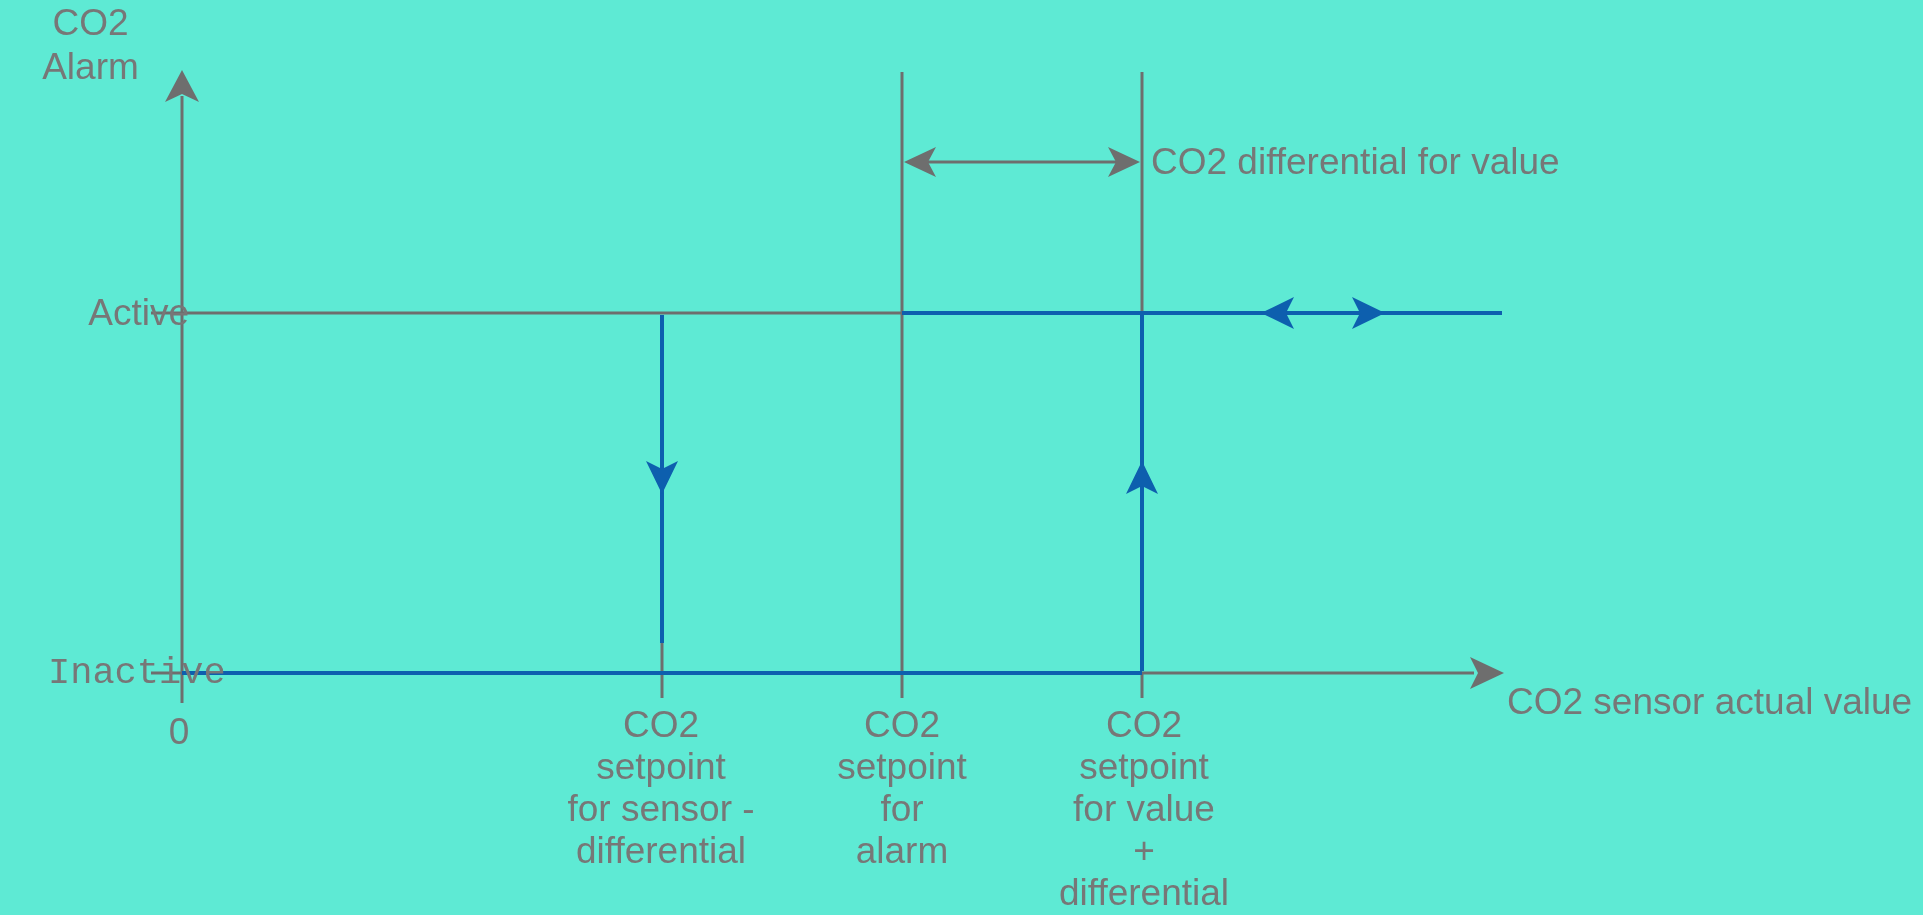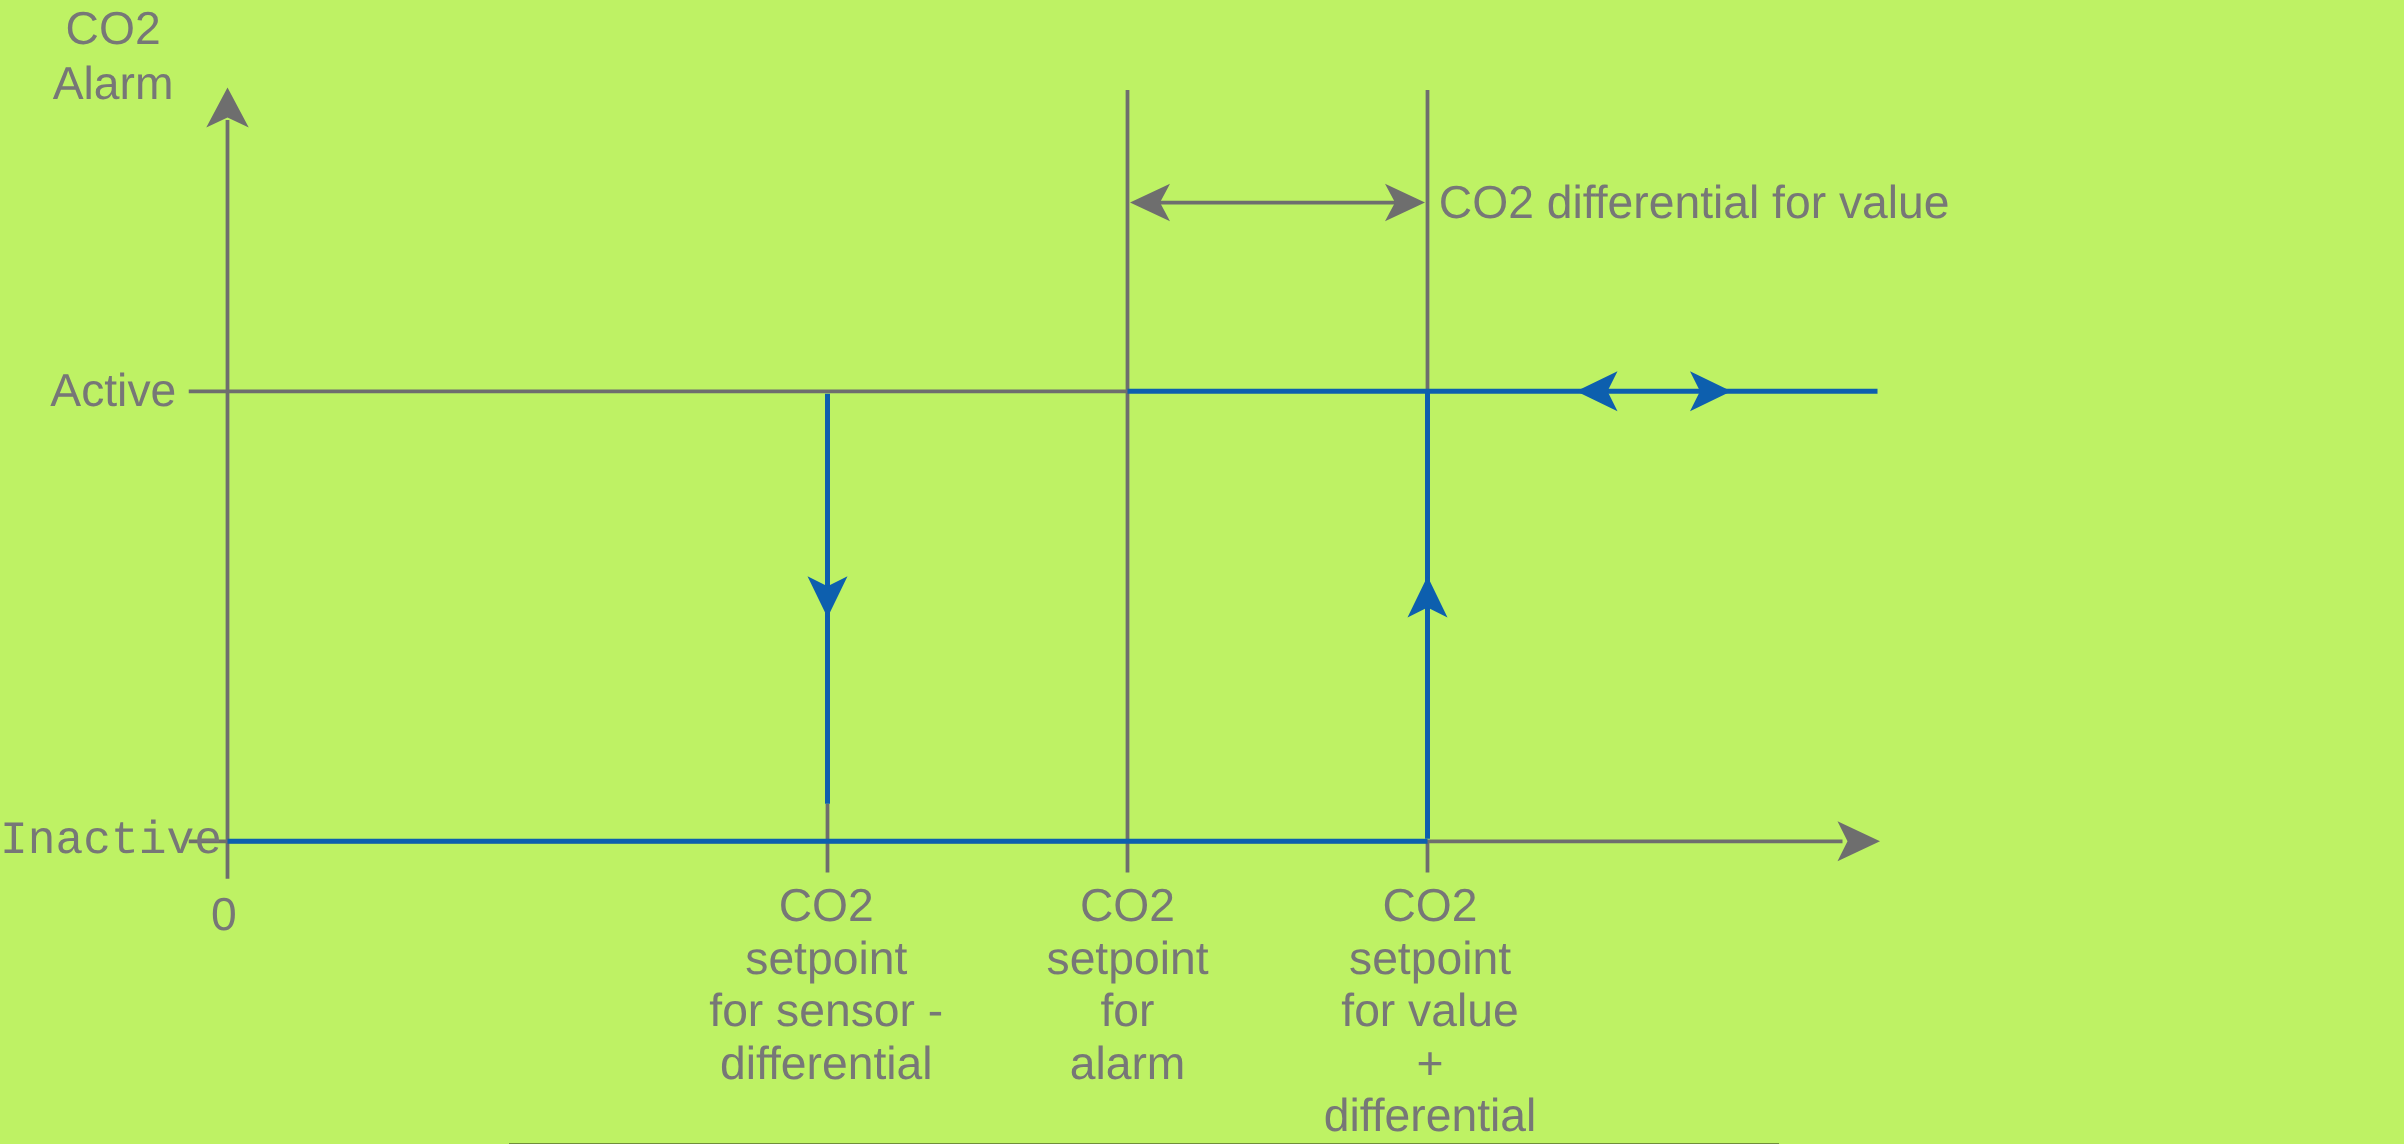--- a/index.html
+++ b/index.html
@@ -4,38 +4,38 @@
 <style>
   html, body {
     margin: 0;
     padding: 0;
     background: #000000;
   }
   .canvas {
     position: relative;
     width: 1923px;
     height: 915px;
-    background: #bef264;
+    background: #5eead4;
     overflow: hidden;
     font-family: "Liberation Sans", sans-serif;
   }
   .canvas svg {
     position: absolute;
     left: 0;
     top: 0;
   }
   .lbl {
     position: absolute;
     color: #777777;
     font-size: 37px;
     line-height: 42px;
     white-space: nowrap;
   }
   .center { text-align: center; }
-  .right  { text-align: right; }
+  .right  { text-align: right; margin-left: 48px; }
 </style>
 </head>
 <body>
 
 <div class="canvas">
 
   <svg width="1923" height="915" viewBox="0 0 1923 915">
 
     <g stroke="#6e6e6e" stroke-width="3" fill="#6e6e6e">
       <line x1="182" y1="96" x2="182" y2="703"></line>
@@ -92,14 +92,15 @@
   <div class="lbl center" style="left:1014px; top:704px; width:260px;">
     <div>CO2</div>
     <div>setpoint</div>
     <div>for value</div>
     <div>+</div>
     <div>differential</div>
   </div>
 
   <div class="lbl" style="left:1151px; top:141px;">CO2 differential for value</div>
 
+  <div class="lbl" style="left:1507px; top:681px;">CO2 sensor actual value</div>
 
 </div>
 
 </body></html>

